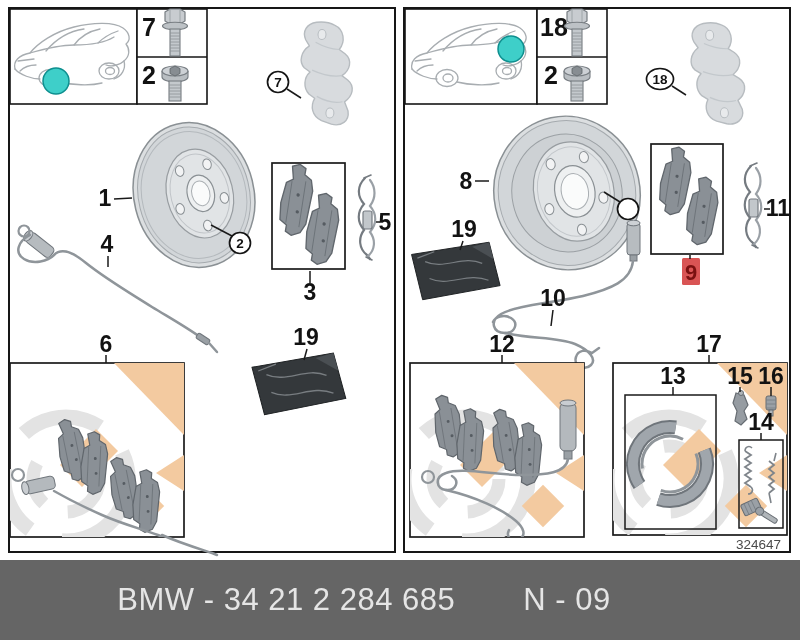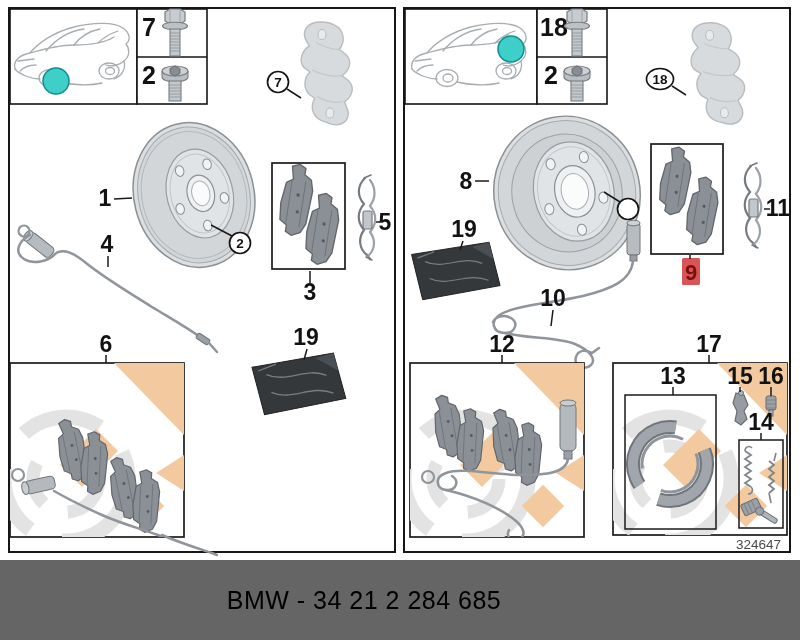--- a/index.html
+++ b/index.html
@@ -5,22 +5,22 @@
   html,body{margin:0;padding:0;background:#fff;}
   .stage{position:relative;width:800px;height:640px;background:#fff;overflow:hidden;
          font-family:"Liberation Sans",sans-serif;}
   .panel{position:absolute;top:7px;width:388px;height:546px;border:2px solid #161616;
          background:#fff;box-sizing:border-box;}
   .panel.left{left:8px;}
   .panel.right{left:403px;text-align:right;}
   .panel svg{display:block;overflow:visible;}
   .footer{position:absolute;left:0;top:560px;width:800px;height:80px;background:#656565;
           display:flex;align-items:center;justify-content:center;}
-  .footer-inner{display:flex;gap:68px;transform:translateX(-36px);color:#000000;
-          font-size:25px;font-weight:400;letter-spacing:.5px;white-space:nowrap;}
+  .footer-inner{display:flex;gap:68px;transform:translateX(-36px);color:#e5e5e5;
+          font-size:31px;font-weight:400;letter-spacing:.5px;white-space:nowrap;}
   
   .num{font:700 23px "Liberation Sans",sans-serif;fill:#121212;text-anchor:middle;}
   .cellnum{font:700 25px "Liberation Sans",sans-serif;fill:#121212;text-anchor:start;}
   .cnum{font:700 13.5px "Liberation Sans",sans-serif;fill:#121212;text-anchor:middle;}
   .rednum{font:700 22px "Liberation Sans",sans-serif;text-anchor:middle;}
   .small{font:400 13.5px "Liberation Sans",sans-serif;fill:#4a4a4a;text-anchor:end;}
   .ld{stroke:#1a1a1a;stroke-width:1.5;fill:none;}
   .bx{fill:#ffffff;stroke:#1a1a1a;stroke-width:1.7;}
   .bxi{fill:none;stroke:#1a1a1a;stroke-width:1.5;}
   .cbl{fill:none;stroke:#8f959a;stroke-width:2.5;stroke-linecap:round;}
@@ -364,16 +364,17 @@
     <path d="M335,378 L335,383"></path>
     <path d="M366,378 L366,387"></path>
     <path d="M356,424 L356,431"></path>
   </g>
 </svg>
 </div>
 
 <div class="footer">
   <div class="footer-inner">
     <span>BMW - 34 21 2 284 685</span>
+    <span>N - 09</span>
   </div>
 </div>
 
 </div>
 
 </body></html>

